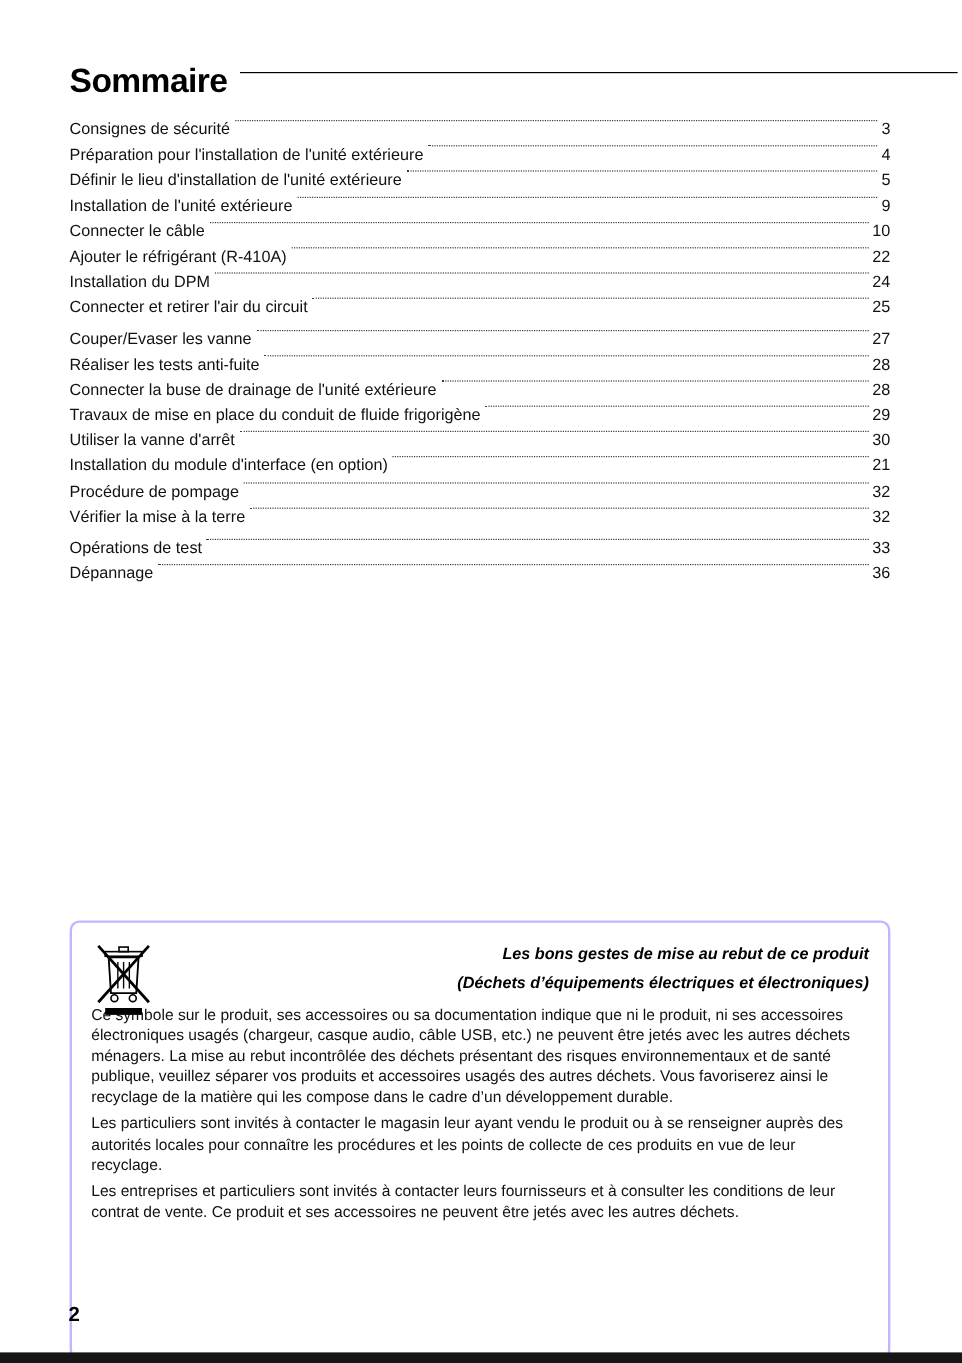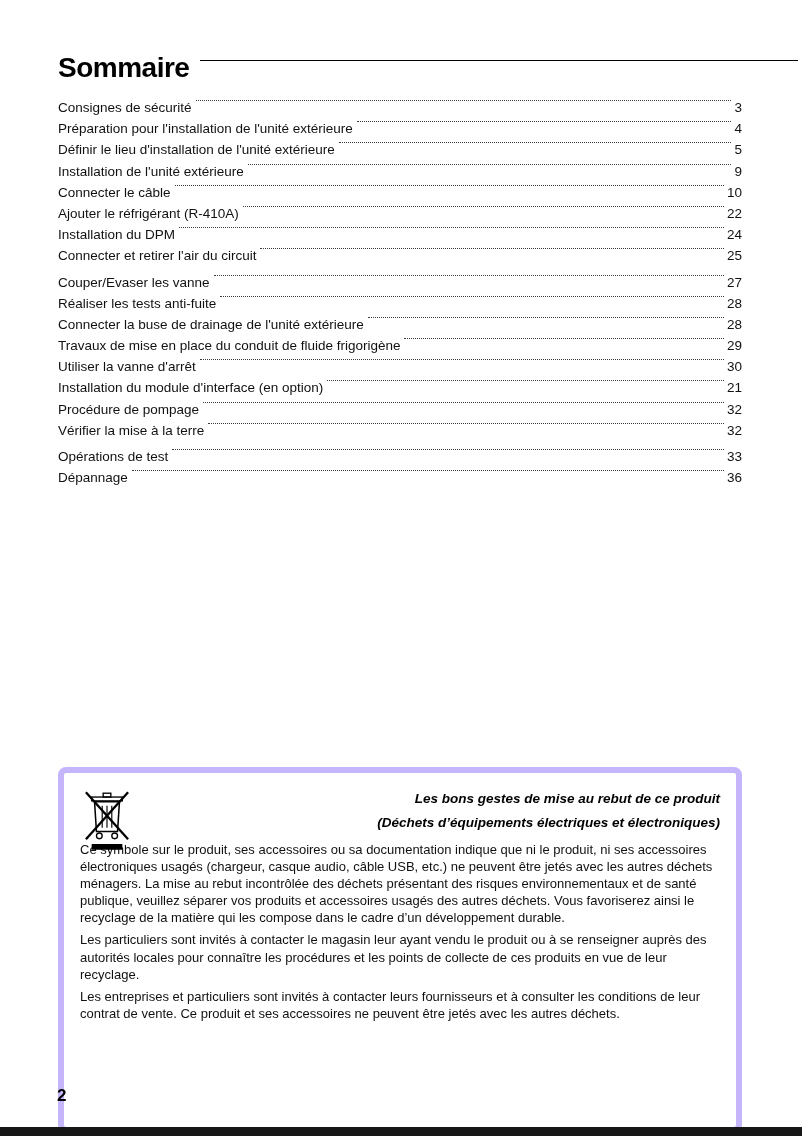--- a/index.html
+++ b/index.html
@@ -34,21 +34,21 @@
   .toc-leader {
     flex:1; height:0;
     margin:0 3px 3px 4px;
     border-bottom:1.8px dotted #3c3c3c;
   }
   .toc-page { white-space:nowrap; }
 
   
   .weee-box {
     position:absolute; left:58px; top:767px; width:684px; height:366px;
-    border:6px solid #c4b5fd; border-radius:8px;
+    border:2px solid #c4b5fd; border-radius:8px;
     padding:14px 16px 0 16px;
     overflow:hidden;
   }
   .weee-icon { position:absolute; left:20px; top:16px; }
   .weee-head {
     text-align:right; font-weight:700; font-style:italic;
     font-size:13.5px; line-height:1.8; color:#000;
   }
   .weee-sub {
     margin-top:16px; font-weight:700; font-style:italic;

